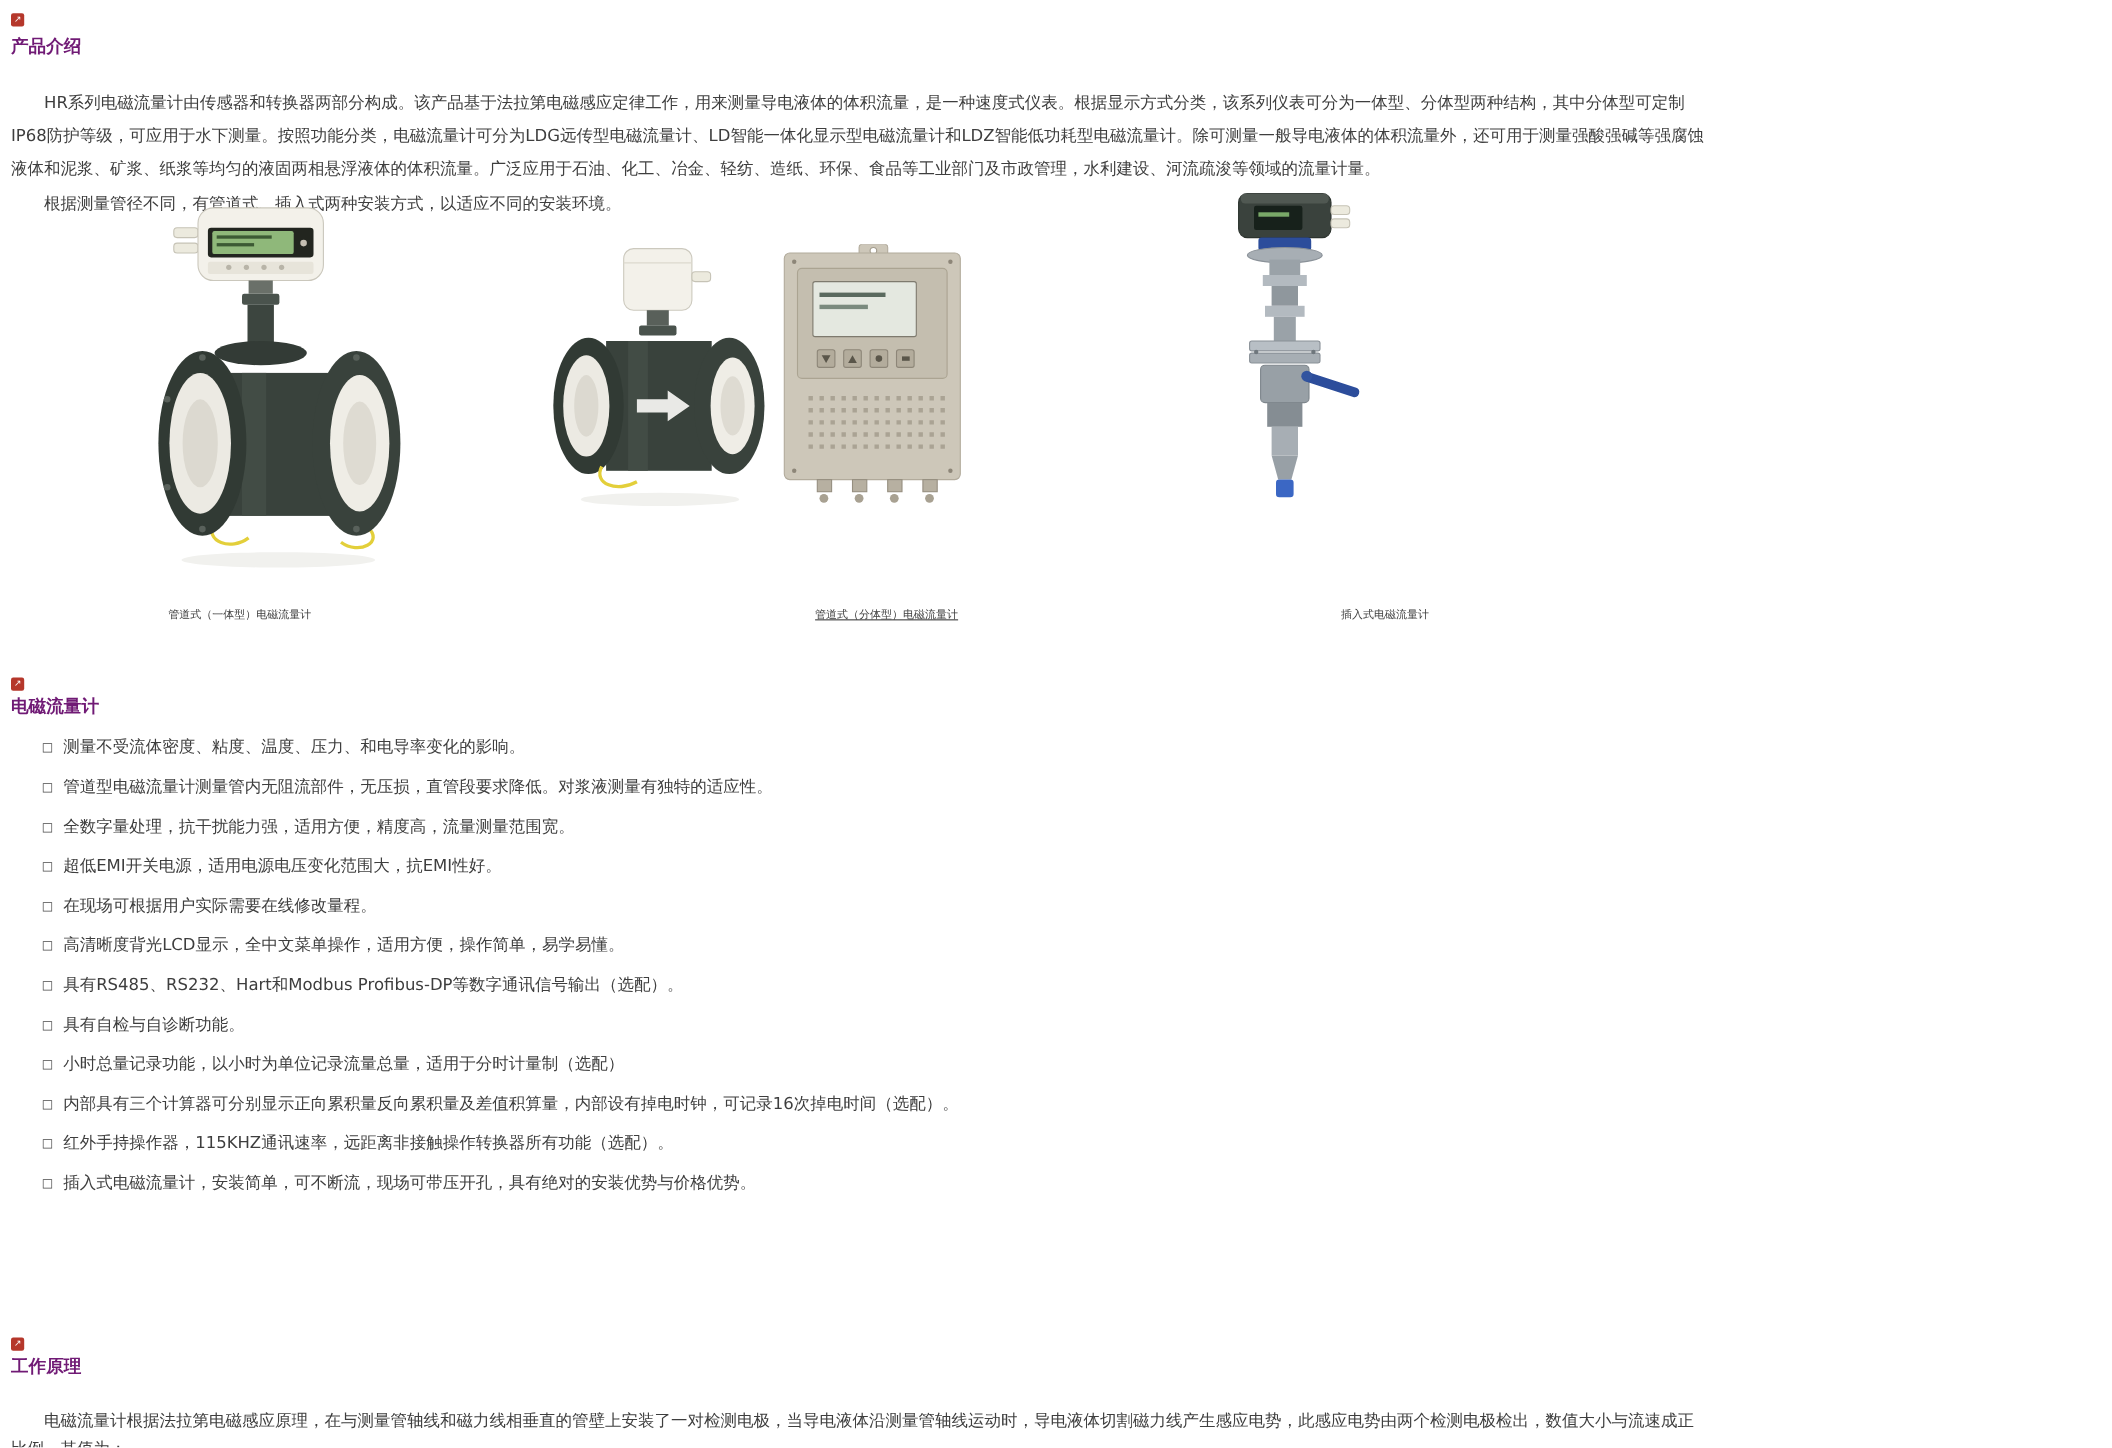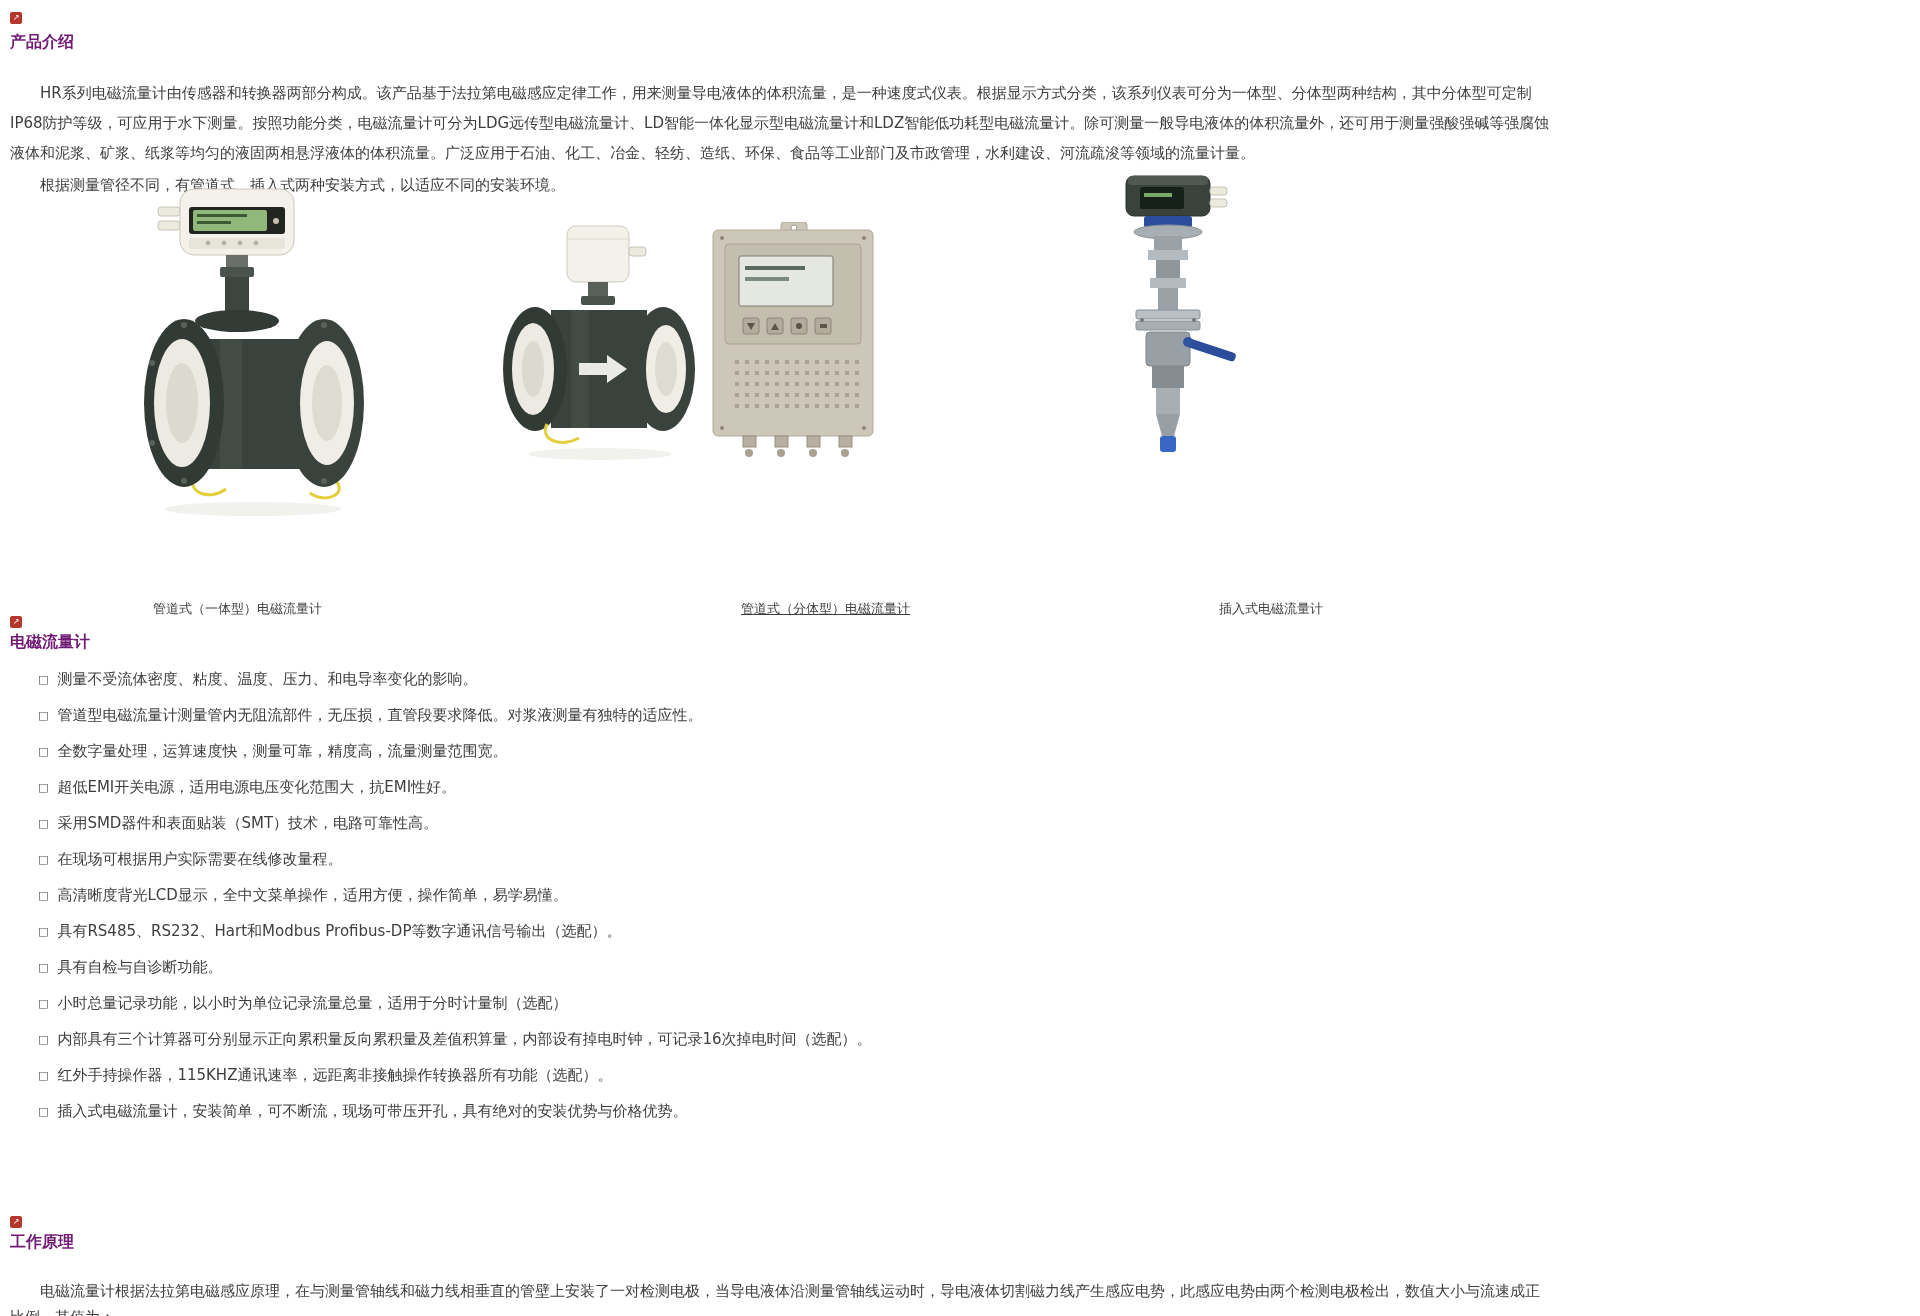--- a/index.html
+++ b/index.html
@@ -12,21 +12,21 @@
     background:#b5372b; border-radius:2px; color:#ffffff;
     font-size:8px; line-height:12px; text-align:center;
   }
   .heading {
     position:absolute; left:10px; font-size:16px; font-weight:bold; color:#701a75;
   }
   .para {
     position:absolute; left:10px; width:1540px; font-size:15px;
     line-height:30px; text-indent:2em; color:#3e3e3e;
   }
-  .caption { position:absolute; font-size:13px; color:#3e3e3e;margin-top:48px; }
+  .caption { position:absolute; font-size:10px; color:#3e3e3e; }
   .figure-svg { position:absolute; }
   ul.features {
     position:absolute; left:10px; top:668px; margin:0; padding:0; list-style:none;
   }
   ul.features li {
     padding-left:28px; height:22px; margin-bottom:14px; font-size:15px;
     line-height:22px; color:#3e3e3e; white-space:nowrap;
   }
   ul.features .bullet {
     display:inline-block; font-size:11px; margin-right:9px; position:relative; top:-1px;
@@ -174,23 +174,22 @@
   <div class="caption" style="left:153px; top:552px;">管道式（一体型）电磁流量计</div>
   <div class="caption" style="left:741px; top:552px;text-decoration:underline;">管道式（分体型）电磁流量计</div>
   <div class="caption" style="left:1219px; top:552px;">插入式电磁流量计</div>
 
   <div class="marker" style="top:616px;">↗</div>
   <div class="heading" style="top:632px;">电磁流量计</div>
 
   <ul class="features">
     <li><span class="bullet">□</span><span>测量不受流体密度、粘度、温度、压力、和电导率变化的影响。</span></li>
     <li><span class="bullet">□</span><span>管道型电磁流量计测量管内无阻流部件，无压损，直管段要求降低。对浆液测量有独特的适应性。</span></li>
-    <li><span class="bullet">□</span><span>全数字量处理，运算速度快，测量可靠，精度高，流量测量范围宽。</span></li>
+    <li><span class="bullet">□</span><span>全数字量处理，抗干扰能力强，适用方便，精度高，流量测量范围宽。</span></li>
     <li><span class="bullet">□</span><span>超低EMI开关电源，适用电源电压变化范围大，抗EMI性好。</span></li>
-    <li><span class="bullet">□</span><span>采用SMD器件和表面贴装（SMT）技术，电路可靠性高。</span></li>
     <li><span class="bullet">□</span><span>在现场可根据用户实际需要在线修改量程。</span></li>
     <li><span class="bullet">□</span><span>高清晰度背光LCD显示，全中文菜单操作，适用方便，操作简单，易学易懂。</span></li>
     <li><span class="bullet">□</span><span>具有RS485、RS232、Hart和Modbus Profibus-DP等数字通讯信号输出（选配）。</span></li>
     <li><span class="bullet">□</span><span>具有自检与自诊断功能。</span></li>
     <li><span class="bullet">□</span><span>小时总量记录功能，以小时为单位记录流量总量，适用于分时计量制（选配）</span></li>
     <li><span class="bullet">□</span><span>内部具有三个计算器可分别显示正向累积量反向累积量及差值积算量，内部设有掉电时钟，可记录16次掉电时间（选配）。</span></li>
     <li><span class="bullet">□</span><span>红外手持操作器，115KHZ通讯速率，远距离非接触操作转换器所有功能（选配）。</span></li>
     <li><span class="bullet">□</span><span>插入式电磁流量计，安装简单，可不断流，现场可带压开孔，具有绝对的安装优势与价格优势。</span></li>
   </ul>
 

